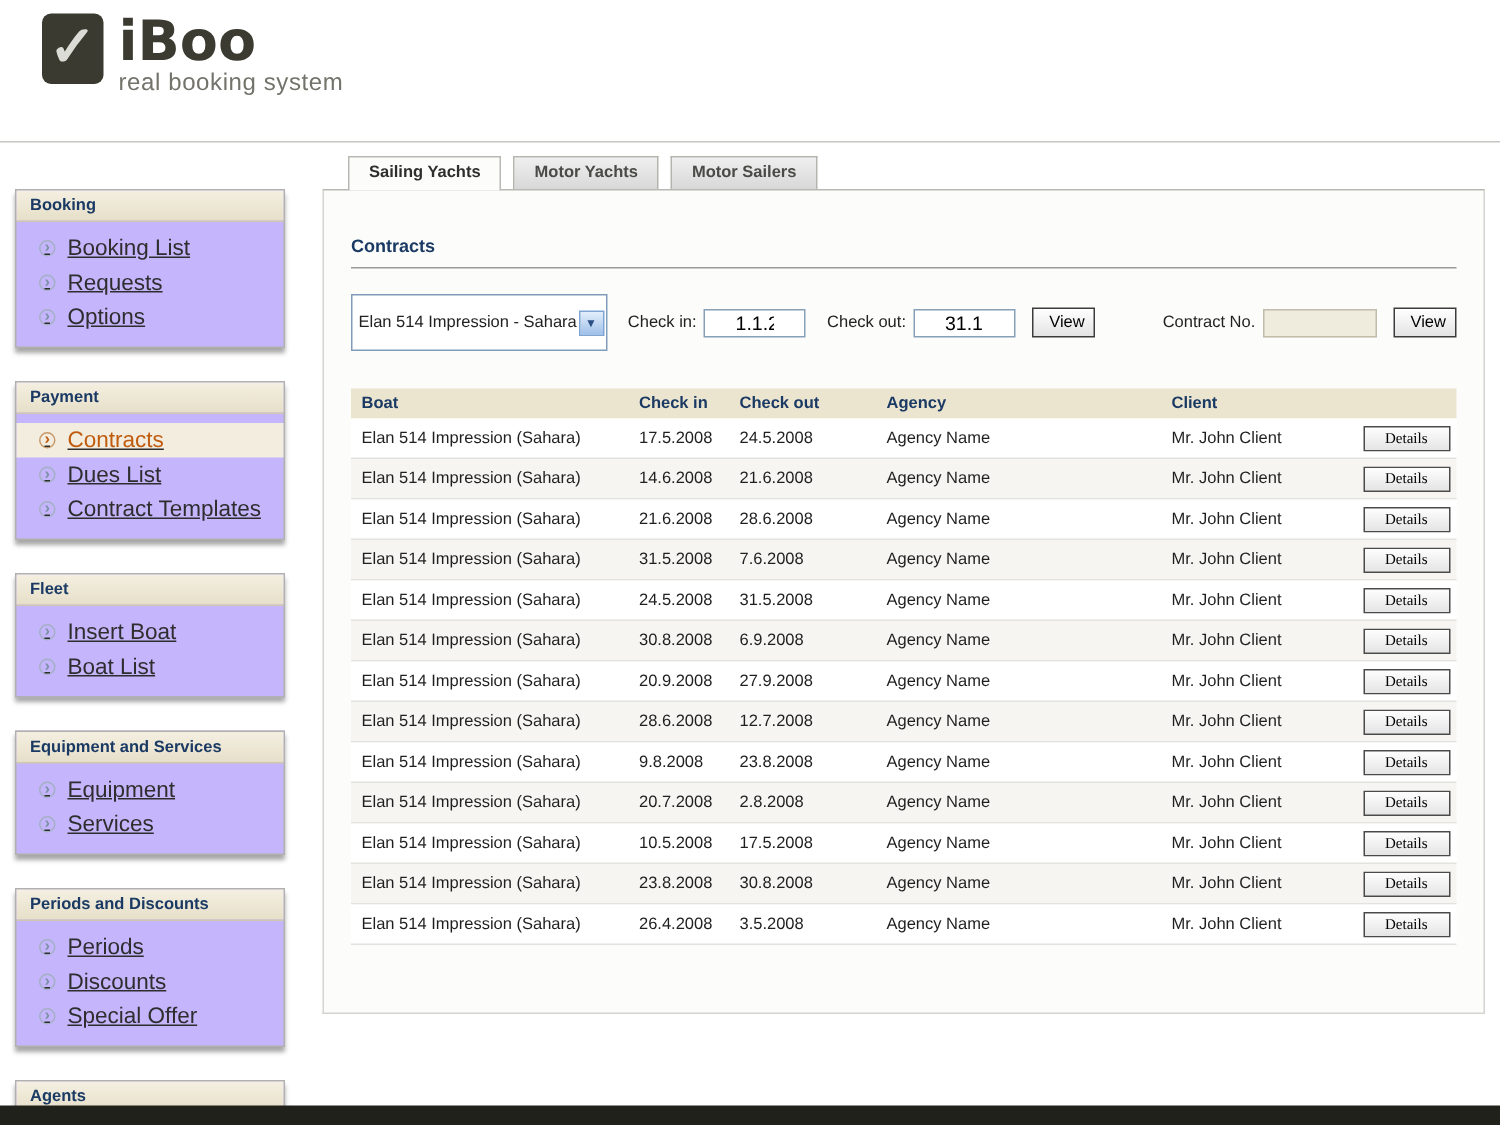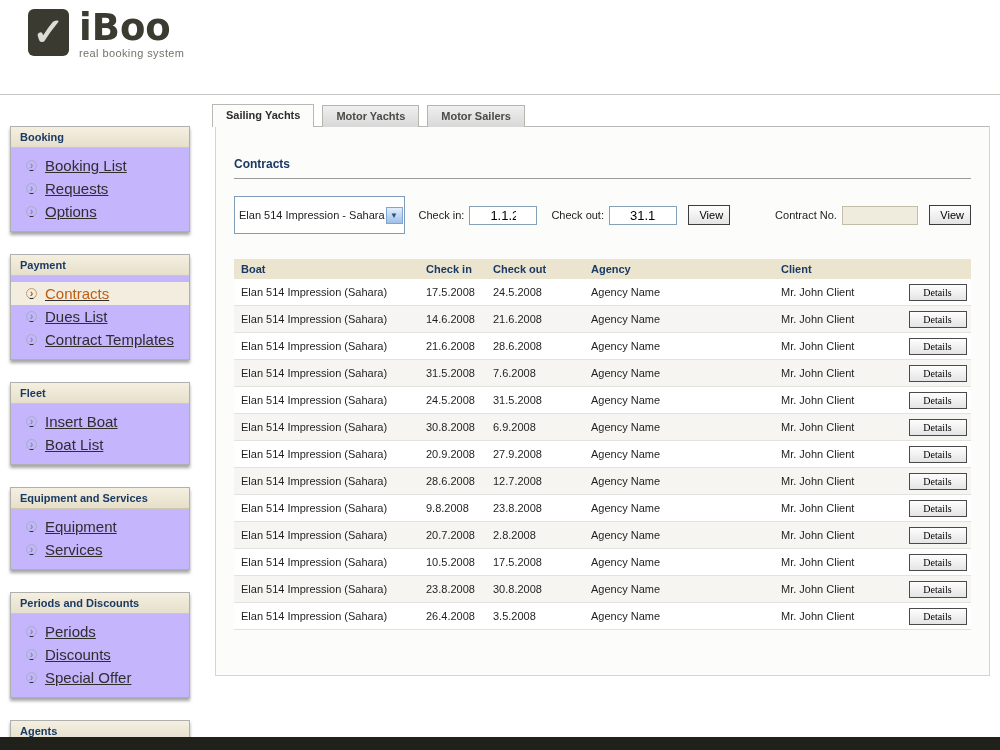--- a/index.html
+++ b/index.html
@@ -16,21 +16,21 @@
   .header {
     position: absolute; top: 0; left: 0; width: 1000px; height: 95px;
     background: #ffffff; border-bottom: 1px solid #c6c6c2;
   }
   .logo { position: absolute; left: 28px; top: 9px; display: flex; gap: 10px; align-items: flex-start; }
   .logo-box {
     width: 41px; height: 47px; background: #3a3a30; border-radius: 6px;
     color: #dcdcd6; font-size: 38px; line-height: 46px; text-align: center; font-weight: bold;
   }
   .logo-title { font-size: 37px; font-weight: bold; color: #3b3b32; line-height: 37px; font-family: "DejaVu Sans", sans-serif; }
-  .logo-sub { font-size: 11px; color: #73736b; margin-top: 1px; letter-spacing: 0.4px; }
+  .logo-sub { font-size: 16px; color: #73736b; margin-top: 1px; letter-spacing: 0.4px; }
 
   
   .sidebar { position: absolute; left: 10px; top: 104px; width: 180px; }
   .sec {
     border: 1px solid #b0b0ac; background: #c4b5fd; margin-bottom: 13px;
     box-shadow: 0 3px 3px rgba(0,0,0,0.35);
     margin-top: 22px;
   }
   .sec-h {
     background: linear-gradient(#f4efe1, #e6dfc9);
@@ -42,21 +42,21 @@
   .si.active { background: #f2edde; }
   .si.active .si-label { color: #c05c10; }
   .si.active .bullet { color: #c05c10; border-color: #c89a6a; }
   .bullet {
     flex: 0 0 auto; width: 11px; height: 11px; border: 1px solid #a3b0c2; border-radius: 50%;
     color: #7e90a8; font-size: 11px; line-height: 9px; text-align: center; font-weight: bold;
   }
   .bullet::after { content: "›"; }
 
   
-  .tabs { position: absolute; left: 212px; top: 104px; display: flex; gap: 8px; z-index: 5; align-items: flex-end; }
+  .tabs { position: absolute; left: 232px; top: 104px; display: flex; gap: 8px; z-index: 5; }
   .tab {
     height: 22px; line-height: 21px; padding: 0 13px;
     font-size: 11px; font-weight: bold; color: #4a4a46;
     background: linear-gradient(#efefef, #d8d8d8);
     border: 1px solid #b5b5b0; border-bottom: none; cursor: pointer;
   }
   .tab.active { height: 23px; background: #fcfcfa; color: #2e2e2a; border-color: #b8b8b4; }
 
   
   .panel {

